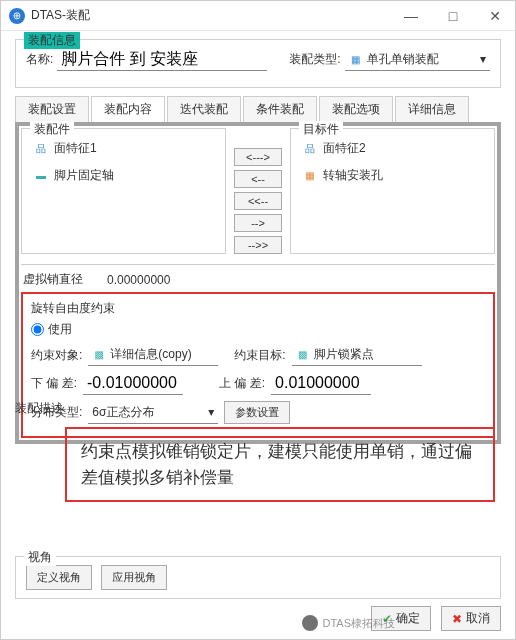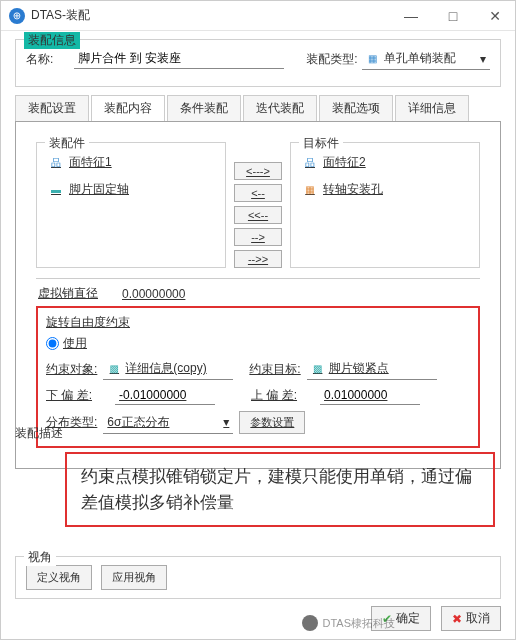--- a/index.html
+++ b/index.html
@@ -7,32 +7,32 @@
 .titlebar { height: 30px; display: flex; align-items: center; padding: 0 8px; border-bottom: 1px solid #e5e5e5; }
 .titlebar .ico { width: 16px; height: 16px; background: #2a7bd0; border-radius: 50%; display: flex; align-items: center; justify-content: center; color: #fff; font-size: 10px; margin-right: 6px; }
 .titlebar .title { flex: 1; }
 .winbtns { display: flex; gap: 18px; }
 .winbtn { width: 24px; height: 24px; display: flex; align-items: center; justify-content: center; cursor: pointer; font-size: 14px; color: #555; }
 .content { padding: 8px 14px; }
 .group { border: 1px solid #d0d0d0; padding: 8px 10px 10px; margin-bottom: 8px; position: relative; }
 .group > .legend { position: absolute; top: -8px; left: 8px; background: #14b8a6; padding: 0 4px; font-size: 12px; }
 .row { display: flex; align-items: center; margin-bottom: 6px; gap: 4px; }
 .row label { white-space: nowrap; }
-input[type=text], .txt { border: none; border-bottom: 1px solid #888; padding: 2px 4px; font-size: 12px; background: transparent; margin-left: 17px; }
+input[type=text], .txt { border: none; border-bottom: 1px solid #888; padding: 2px 4px; font-size: 16px; background: transparent; }
 .name-input { width: 210px; }
 .type-sel { display: flex; align-items: center; border-bottom: 1px solid #888; padding: 2px 4px; flex: 1; gap: 4px; }
 .type-sel .chev { margin-left: auto; }
 .mini-ico { width: 14px; height: 14px; display: inline-flex; align-items: center; justify-content: center; font-size: 10px; }
 .mini-ico.blue { color: #3b8ed0; }
 .mini-ico.teal { color: #3bb0b0; }
 .mini-ico.orange { color: #e08a3b; }
 .tabs { display: flex; gap: 2px; margin-top: 6px; }
 .tab { padding: 4px 12px; border: 1px solid #ccc; border-bottom: none; background: #f5f5f5; cursor: pointer; }
 .tab.active { background: #fff; }
-.tabpane { border: 1px solid #a3a3a3; padding: 20px; min-height: 290px; text-decoration: underline; }
+.tabpane { border: 4px solid #a3a3a3; padding: 2px; min-height: 290px; }
 .cols { display: flex; gap: 8px; }
 .col-group { border: 1px solid #d0d0d0; padding: 6px 8px 8px; position: relative; flex: 1; }
 .col-group .legend { position: absolute; top: -8px; left: 8px; background: #fff; padding: 0 4px; }
 .list-item { display: flex; align-items: center; gap: 6px; padding: 5px 4px; }
 .mid-btns { display: flex; flex-direction: column; gap: 4px; justify-content: center; padding-top: 20px; }
 .btn { border: 1px solid #aaa; background: #f3f3f3; padding: 2px 8px; cursor: pointer; font-size: 11px; text-align: center; min-width: 48px; }
 .divider { border-top: 1px solid #ccc; margin: 10px 0 6px; }
 .virtual { display: flex; align-items: center; gap: 20px; margin-bottom: 4px; padding: 0 2px; }
 .rot-group { border: 2px solid #e03030; padding: 6px 8px; }
 .radio-row { display: flex; align-items: center; gap: 4px; margin-bottom: 6px; }
@@ -77,22 +77,22 @@
         <span class="mini-ico blue">▦</span>
         <span>单孔单销装配</span>
         <span class="chev">▾</span>
       </div>
     </div>
   </div>
 
   <div class="tabs">
     <div class="tab">装配设置</div>
     <div class="tab active">装配内容</div>
+    <div class="tab">迭代装配</div>
     <div class="tab">条件装配</div>
-    <div class="tab">迭代装配</div>
     <div class="tab">装配选项</div>
     <div class="tab">详细信息</div>
   </div>
 
   <div class="tabpane">
     <div class="cols">
       <div class="col-group">
         <span class="legend">装配件</span>
         <div class="list-item">
           <span class="mini-ico blue">品</span>

